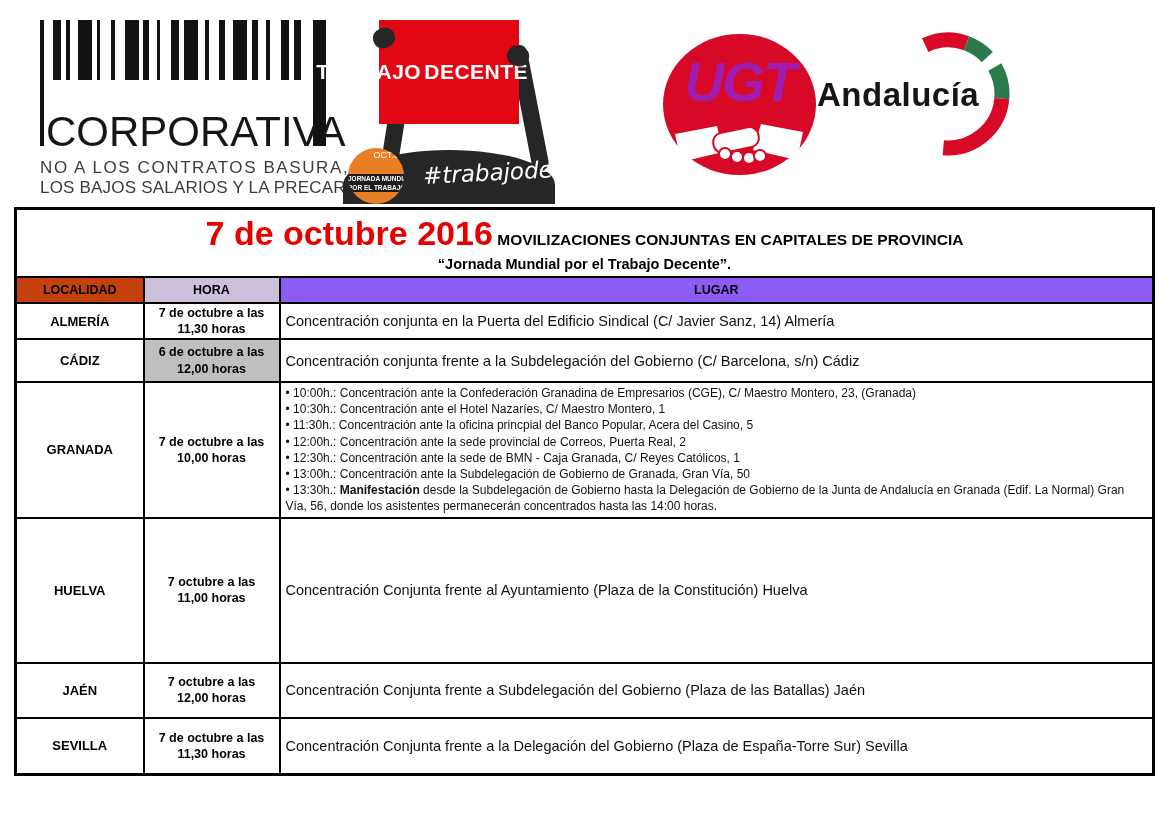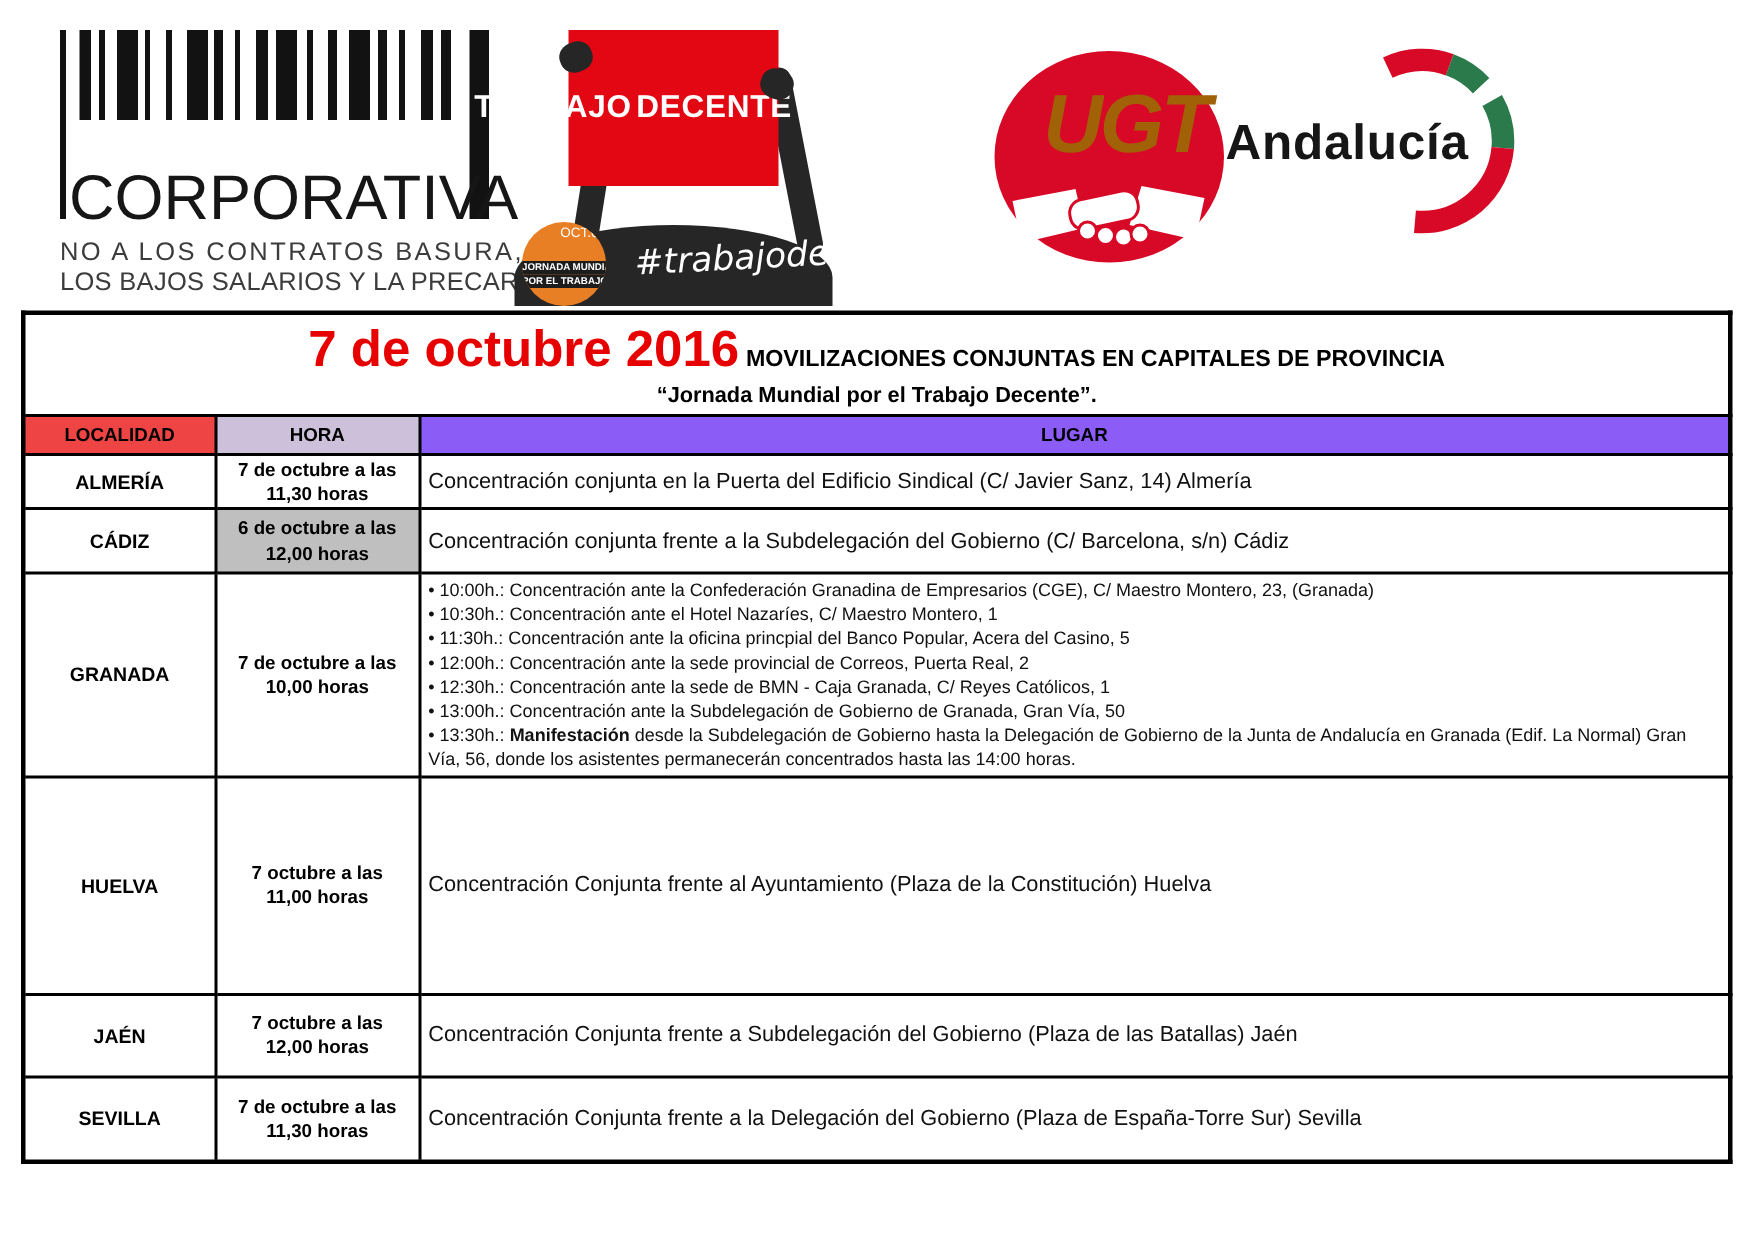--- a/index.html
+++ b/index.html
@@ -53,21 +53,21 @@
     background:#e87f25; overflow:hidden; }
   .dw-badge-date { margin-top:2px; text-align:right; color:#fff; font-weight:normal; font-size:9px; }
   .dw-badge-strip { background:#1d1d1d; color:#fff; text-align:center; font-weight:bold;
     font-size:6.5px; line-height:9px; white-space:nowrap; }
   .dw-badge-strip.first { margin-top:14px; }
 
   
   #ugt-logo { position:absolute; left:663px; top:30px; width:345px; height:150px; }
   .ugt-circle { position:absolute; left:0; top:4px; width:153px; height:141px; border-radius:50%;
     background:#d70926; }
-  .ugt-acronym { position:absolute; left:11px; top:20px; width:153px; text-align:center; color:#a16207;
+  .ugt-acronym { position:absolute; left:0; top:20px; width:153px; text-align:center; color:#a21caf;
     font-weight:bold; font-size:55px; letter-spacing:-2px; font-style:italic; }
   .ugt-hands { position:absolute; left:10px; top:92px; }
   .ugt-region { position:absolute; left:154px; top:46px; font-size:33px; font-weight:bold;
     color:#161616; letter-spacing:0.5px; }
   .ugt-arc { position:absolute; left:247px; top:-8px; }
 
   
   #events-table { position:absolute; left:14px; top:207px; width:1141px;
     border-collapse:collapse; table-layout:fixed; border:3px solid #000; }
   #events-table td, #events-table th { border:2px solid #000; }
@@ -165,21 +165,21 @@
       <tr>
         <td class="title-cell" colspan="3">
           <div class="title-line1">
             <span class="title-date">7 de octubre 2016</span>
             <span class="title-rest">MOVILIZACIONES CONJUNTAS EN CAPITALES DE PROVINCIA</span>
           </div>
           <div class="title-sub">“Jornada Mundial por el Trabajo Decente”.</div>
         </td>
       </tr>
       <tr class="head-row">
-        <th style="background: #ef4444;">LOCALIDAD</th>
+        <th style="background: #c2410c;">LOCALIDAD</th>
         <th style="background: rgb(204, 192, 218);">HORA</th>
         <th style="background: #8b5cf6;">LUGAR</th>
       </tr>
     </thead>
     <tbody>
         <tr class="data-row">
       <td class="loc">ALMERÍA</td>
       <td class="hora">7 de octubre a las 11,30 horas</td>
       <td class="lugar">Concentración conjunta en la Puerta del Edificio Sindical (C/ Javier Sanz, 14) Almería</td>
     </tr>

